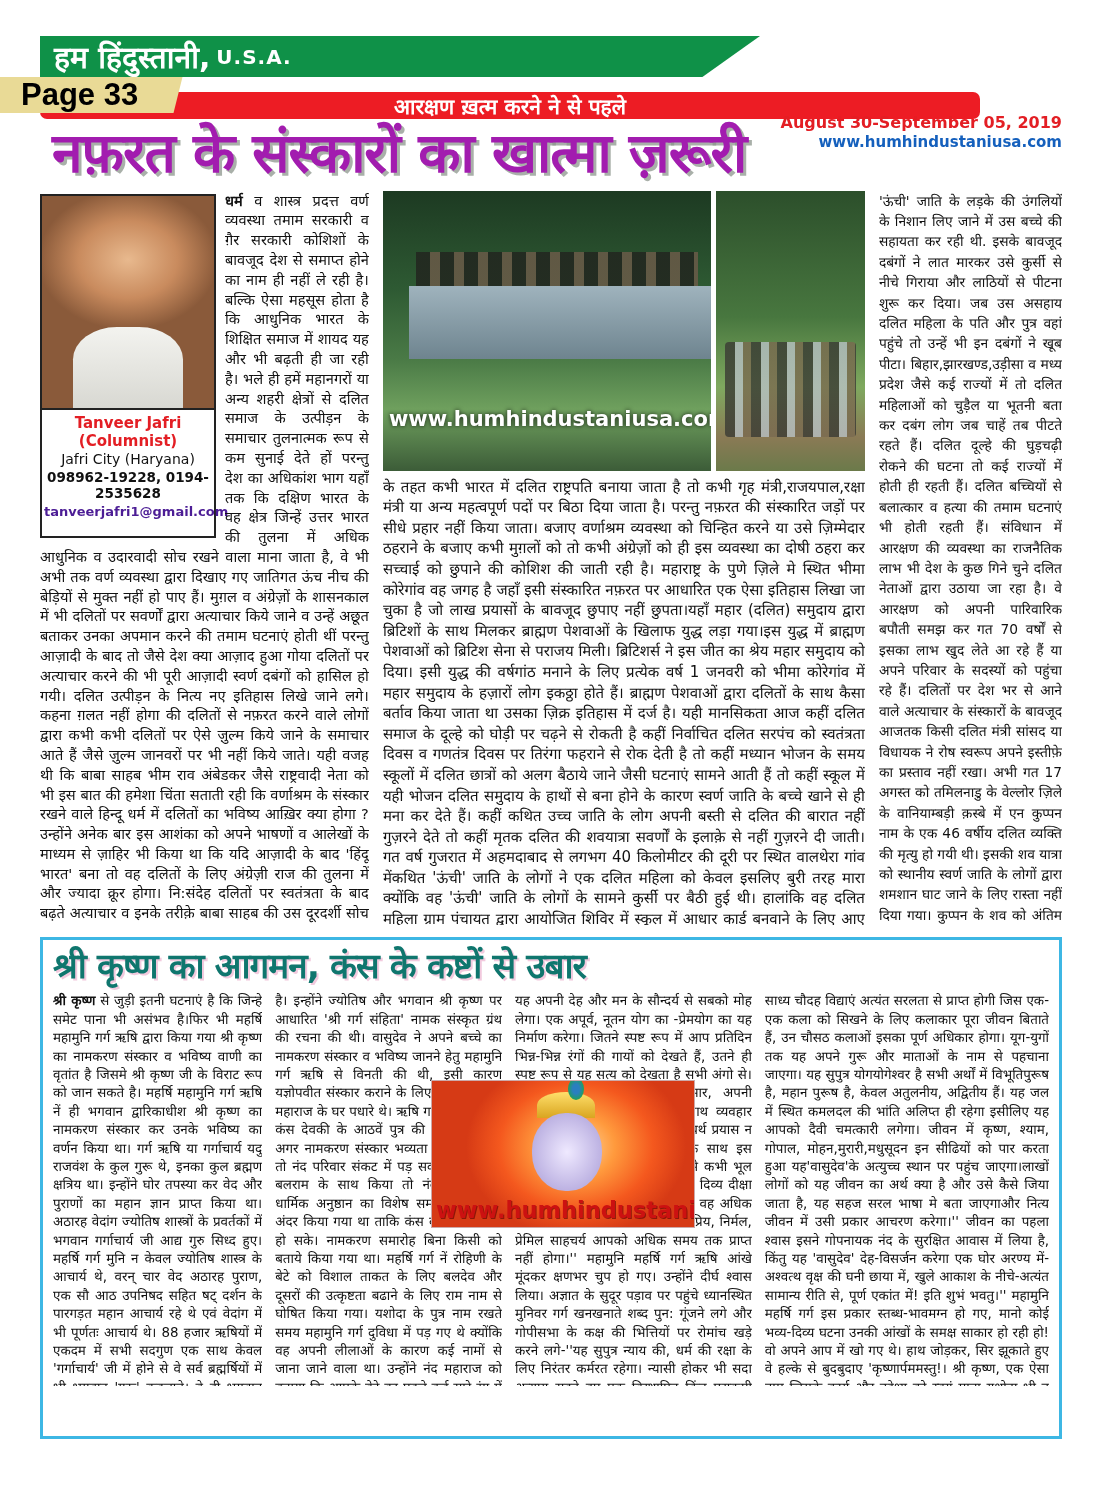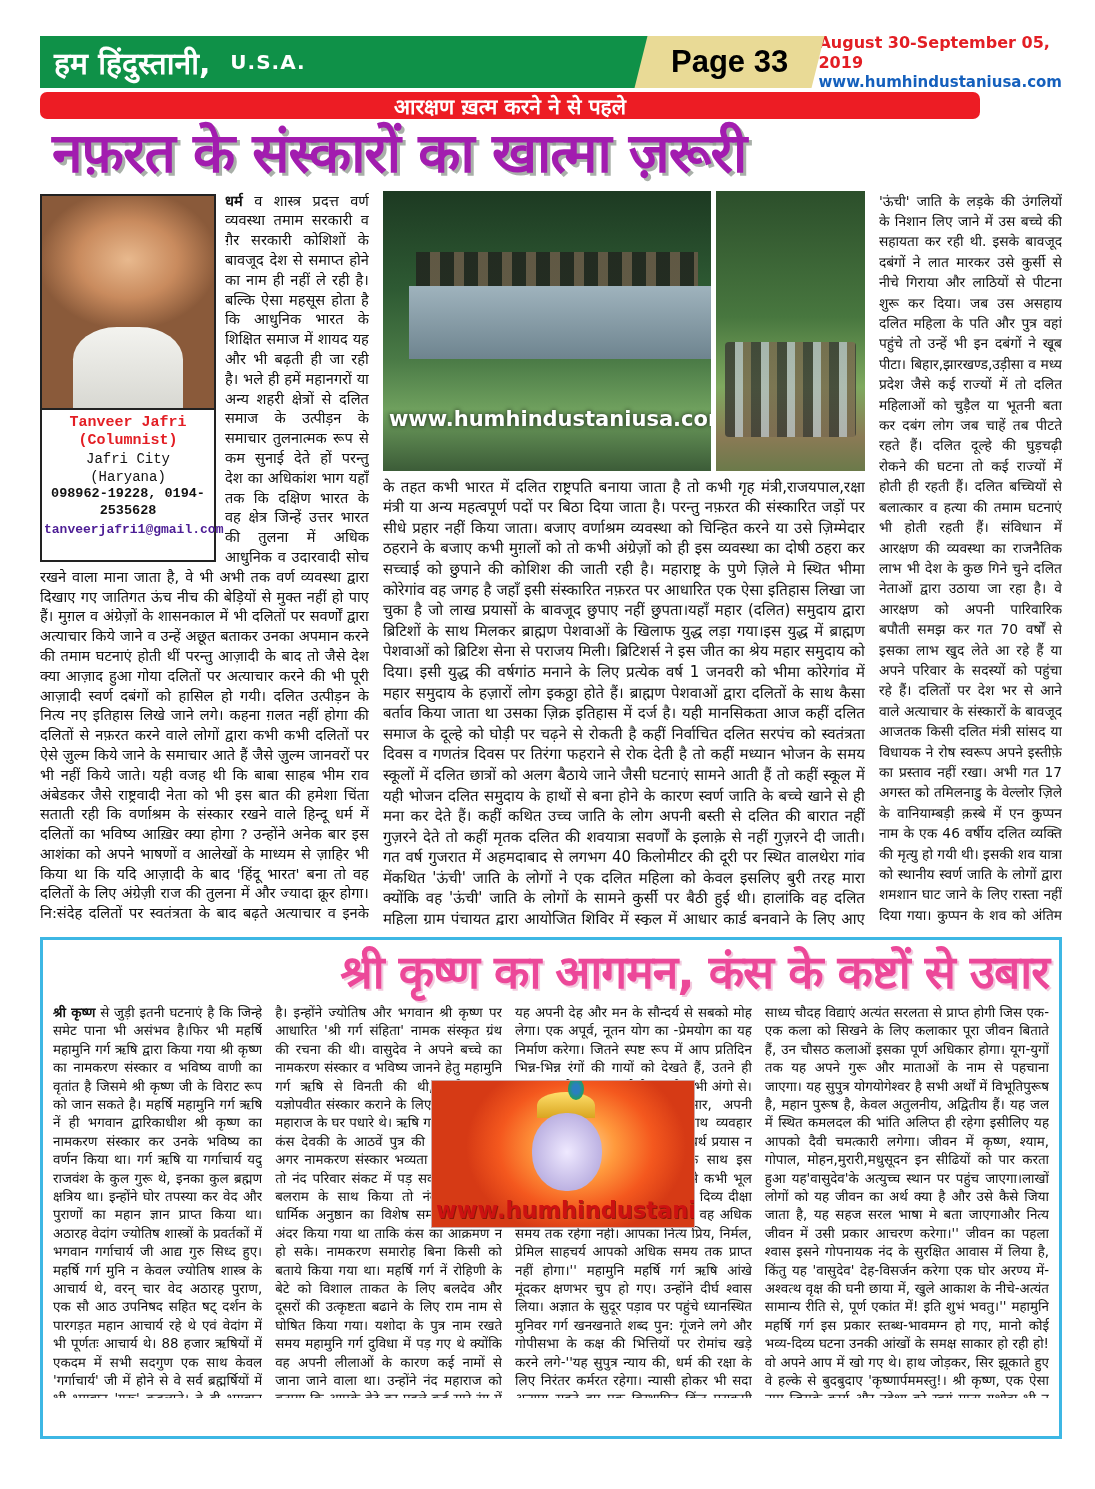--- a/index.html
+++ b/index.html
@@ -1,26 +1,26 @@
 <!DOCTYPE html>
 <html><head>
 <meta charset="utf-8">
 <style>
   html,body{margin:0;padding:0;background:#e9e9e9;}
   .page{position:relative;width:1095px;height:1489px;background:#ffffff;margin:0 auto;
         font-family:"DejaVu Sans","Liberation Sans",sans-serif;color:#111;overflow:hidden;}
   .inner{position:absolute;left:40px;top:36px;width:1022px;}
 
   
-  .hdr{display:flex;align-items:stretch;height:52px;}
+  .hdr{display:flex;align-items:stretch;height:52px;flex-direction:column;}
   .hdr-green{background:#0f9148;color:#fff;display:flex;align-items:center;
              padding:0 70px 0 14px;width:636px;
              clip-path:polygon(0 0,100% 0,92% 100%,0 100%);}
   .hdr-green .hin{font-size:30px;font-weight:bold;}
-  .hdr-green .usa{font-size:20px;font-weight:bold;margin-left:20px;letter-spacing:1px;}
+  .hdr-green .usa{font-size:20px;font-weight:bold;margin-left:6px;letter-spacing:1px;}
   .hdr-page{background:#e9da96;width:196px;margin-left:-58px;display:flex;align-items:center;justify-content:center;
             transform:skewX(-14deg);}
   .hdr-page span{transform:skewX(14deg);font-size:31px;font-weight:bold;color:#000;
                  font-family:"Liberation Sans",sans-serif;}
   .hdr-right{flex:1;display:flex;flex-direction:column;align-items:flex-end;justify-content:center;line-height:1.25;}
   .hdr-date{color:#e31e24;font-weight:bold;font-size:16px;}
   .hdr-site{color:#1560bd;font-weight:bold;font-size:15px;text-decoration:none;}
 
   
   .kicker{margin-top:4px;background:#ed1c24;color:#fff;height:27px;display:flex;align-items:center;justify-content:center;
@@ -34,21 +34,21 @@
   .a1-left{width:352px;}
   .a1-mid{width:482px;display:flex;flex-direction:column;}
   .a1-right{width:196px;font-size:13.8px;line-height:20.4px;text-align:justify;overflow:hidden;}
 
   .author-card{float:left;width:172px;margin:3px 9px 4px 0;border:2px solid #222;background:#fff;}
   .a-photo{height:212px;background:
       radial-gradient(90px 70px at 50% 30%,#e8b98e 0%,#c98b5e 55%,#8a5a3a 100%),
       linear-gradient(#b98a66,#7d5238);position:relative;}
   .a-photo:after{content:"";position:absolute;left:18%;right:18%;bottom:0;height:38%;
       background:linear-gradient(#f3f3ef,#d8d8d2);border-radius:40% 40% 0 0;}
-  .a-cap{padding:4px 2px 22px;text-align:center;line-height:1.25;border-top:2px solid #222;font-family:Liberation Mono, monospace;}
+  .a-cap{padding:4px 2px 15px;text-align:center;line-height:1.25;border-top:2px solid #222;}
   .a-cap .nm{color:#e31e24;font-weight:bold;font-size:15px;}
   .a-cap .loc{font-size:14px;}
   .a-cap .ph{font-size:13.5px;font-weight:bold;}
   .a-cap .em{font-size:13px;font-weight:bold;text-decoration:none;color:#4c1d95;}
 
   .photos{display:flex;gap:5px;height:280px;margin-bottom:6px;}
   .ph1{width:328px;position:relative;overflow:hidden;
        background:linear-gradient(180deg,#1d3a22 0%,#2e5a33 35%,#4a7a46 60%,#6fa05e 78%,#3c5c38 100%);}
   .ph1 .bridge{position:absolute;left:8%;right:0;top:34%;height:26%;
        background:linear-gradient(#9fb3bd,#6e848f);}
@@ -59,21 +59,21 @@
        text-shadow:0 0 4px rgba(0,0,0,.8);}
   .ph2{width:149px;position:relative;overflow:hidden;
        background:linear-gradient(180deg,#2c4f2b 0%,#48773f 45%,#7fa95f 70%,#8a7a55 88%,#6b7a4a 100%);}
   .ph2 .people{position:absolute;left:6%;right:6%;bottom:12%;height:34%;
        background:repeating-linear-gradient(90deg,#3a3a34 0 10px,#b8c0c4 10px 18px,#7a6a50 18px 26px);opacity:.8;border-radius:4px;}
 
   .a1-mid .coltxt{flex:1;font-size:15px;line-height:20.6px;}
 
   
   .a2{position:relative;margin-top:12px;border:3px solid #3db7e4;padding:8px 10px 10px;height:478px;}
-  .headline2{color:#ec4899;font-size:46px;font-weight:bold;text-align:right;line-height:1.05;
+  .headline2{color:#0f766e;font-size:35px;font-weight:bold;text-align:left;line-height:1.05;
              letter-spacing:-1px;white-space:nowrap;text-shadow:2px 2px 0 rgba(230,150,190,.5);}
   .a2-cols{display:flex;gap:13px;margin-top:8px;height:394px;}
   .a2 .c{font-size:13.4px;line-height:18.4px;text-align:justify;overflow:hidden;}
   .c1{width:212px;} .c2{width:230px;} .c3{width:240px;} .c4{width:288px;}
 
   .krishna{position:absolute;left:388px;top:140px;width:262px;height:146px;border:1px solid #caa;
        background:radial-gradient(110px 90px at 55% 45%,#ffd9a0 0%,#ff9a3d 35%,#f4581e 70%,#d63a15 100%);overflow:hidden;}
   .krishna .face{position:absolute;left:38%;top:22%;width:70px;height:78px;border-radius:48%;
        background:radial-gradient(#efe9ff,#b9aee0 75%,#8d7fc0);}
   .krishna .crown{position:absolute;left:40%;top:8%;width:58px;height:26px;border-radius:50% 50% 0 0;

